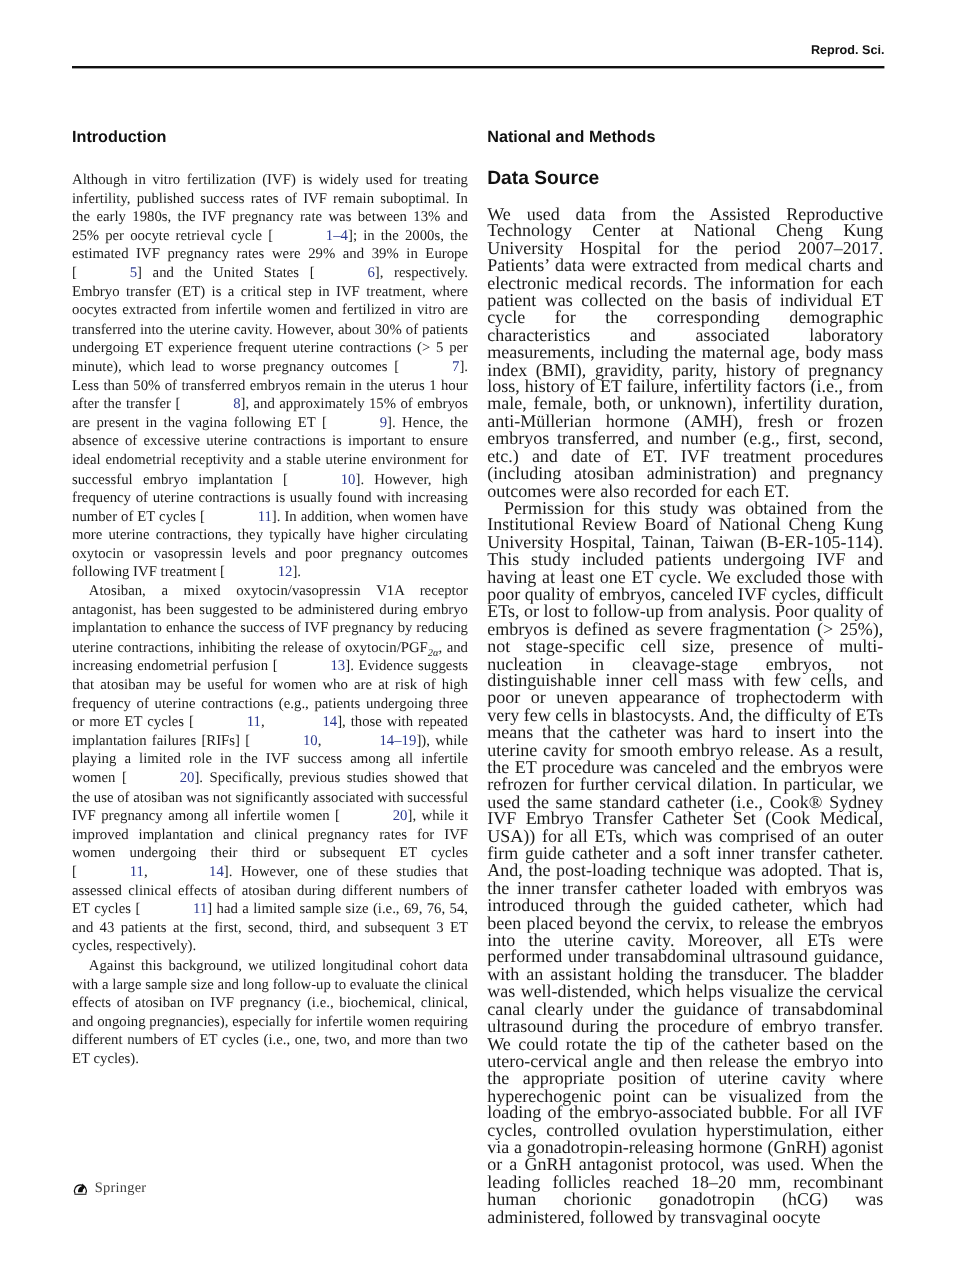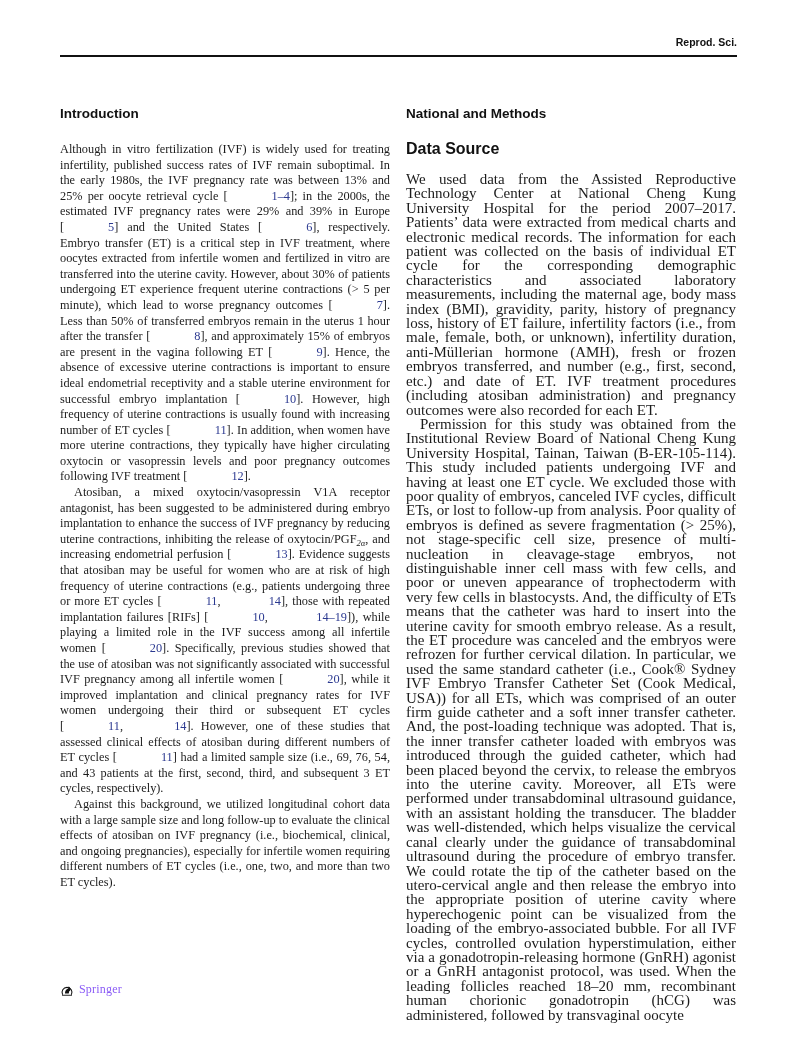--- a/index.html
+++ b/index.html
@@ -38,21 +38,21 @@
   .col-right p{font-size:15px;line-height:14.4px;}
   .col p.indent{text-indent:14px;}
   .cite{color:var(--cite-color,#2b3990);padding-left:44px;}
   sub{font-size:70%;line-height:0;font-style:italic;}
   .footer{
     position:absolute;left:60px;top:982px;
     display:flex;align-items:center;gap:5px;
   }
   .footer .brand{
     font-family:"Liberation Serif","DejaVu Serif",serif;
-    font-size:12px;color:#8b5cf6;letter-spacing:.2px;
+    font-size:12px;color:#404040;letter-spacing:.2px;
   }
   .logo{display:inline-flex;}
 </style>
 </head>
 <body>
 
 <div class="page">
 
   <div class="running-head">Reprod. Sci.</div>
   <div class="header-rule"></div>

